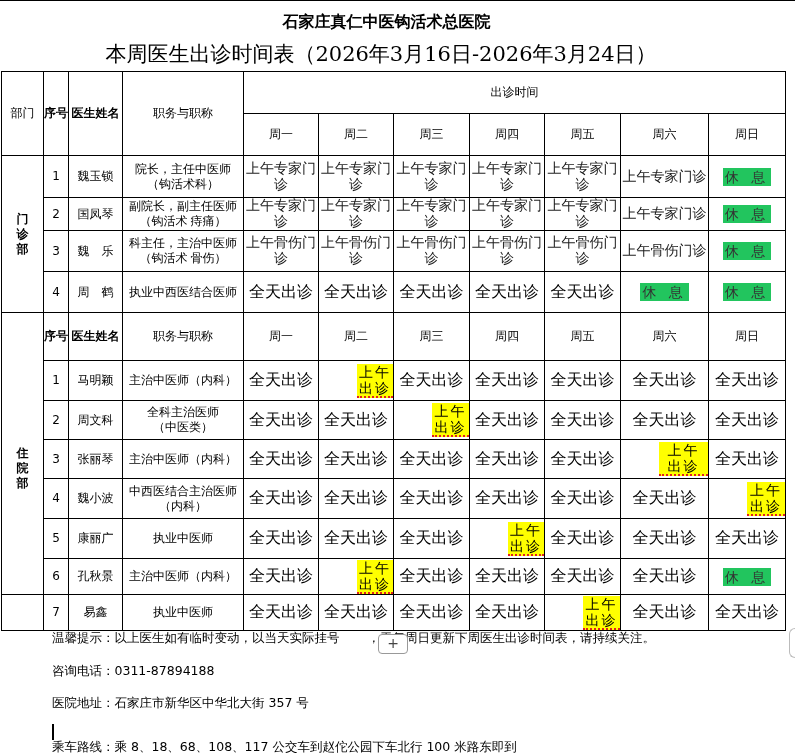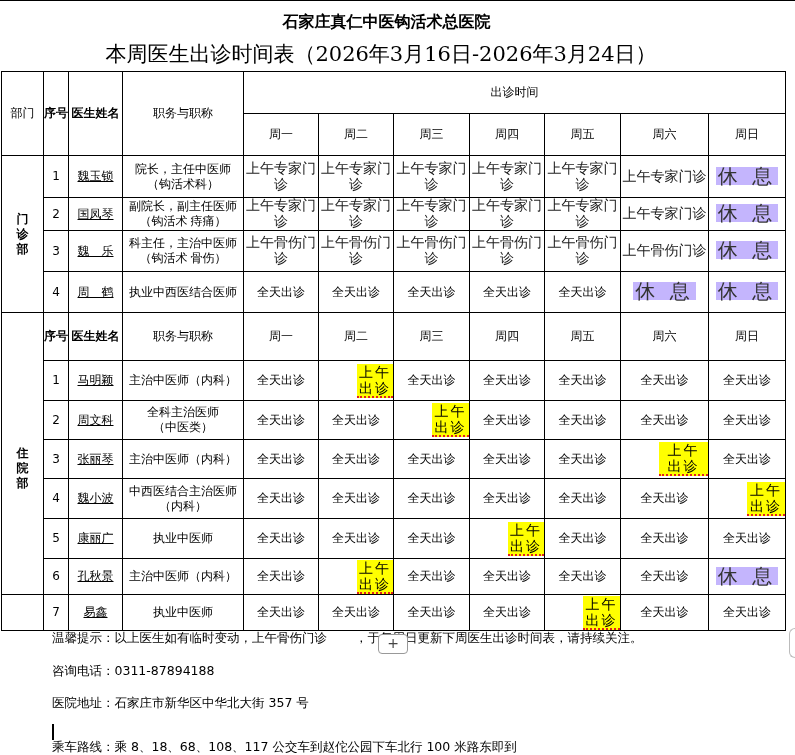--- a/index.html
+++ b/index.html
@@ -9,25 +9,25 @@
               font-family:Liberation Sans, sans-serif; font-size:16px; font-weight:bold; letter-spacing:0px; }
   .hospital span { position:relative; left:55px; }
   .title { position:absolute; left:0; width:766px; top:40px; text-align:center;
            font-family:"DejaVu Serif","Liberation Serif",serif; font-size:21px; letter-spacing:0px; }
   .title span { position:relative; left:-2px; }
   table.sched { position:absolute; left:1px; top:71px; border-collapse:collapse; table-layout:fixed; }
   table.sched td { border:1.5px solid #000; text-align:center; vertical-align:middle; padding:0; font-size:12px; line-height:15px; overflow:hidden; }
   .hdr { font-weight:bold; font-size:12px; }
   .hdr-sm { font-weight:normal; font-size:10px; }
   .seq { font-size:10px; }
-  .name { font-size:12px;text-decoration:underline; }
+  .name { font-size:12px; }
   .role { font-size:12px; line-height:14px;font-family:Liberation Serif, serif; }
   .morning { font-size:14px; color:#1a1a1a; }
-  .full { font-size:12px;text-align:right; }
-  .rest { display:inline-block; background:#c4b5fd; font-size:20px; padding:0 2px; letter-spacing:4px; color:#333; line-height:18px; }
+  .full { font-size:16px;text-align:right; }
+  .rest { display:inline-block; background:#22c55e; font-size:14px; padding:0 2px; letter-spacing:4px; color:#333; line-height:18px; }
   .half { display:inline-block; background:#ffff00; font-size:14px; letter-spacing:2px; line-height:16px;
           border-bottom:2px dotted #e02020; padding:0 1px;margin-left:38px; }
   .dept { font-family:"DejaVu Serif","Liberation Serif",serif; font-weight:bold; font-size:23px; line-height:32px; }
   .notes { position:absolute; left:52px; top:630px; font-size:12.5px; }
   .notes div { position:absolute; left:0; white-space:nowrap; }
   .plus-btn { position:absolute; left:378px; top:634px; width:28px; height:18px; border:1px solid #999; border-radius:4px;
               background:#fff; font-size:14px; line-height:16px; text-align:center; color:#444; }
   .cursor { position:absolute; left:52px; top:724px; width:2px; height:16px; background:#000; }
   .edge-bracket { position:absolute; left:789px; top:628px; width:10px; height:28px; border:1px solid #bbb; border-right:none; border-radius:6px 0 0 6px; }
   .topline { position:absolute; left:0; top:0; width:795px; height:1px; background:#000; }
@@ -238,20 +238,20 @@
         <td><span class="full">全天出诊</span></td>
         <td><span class="full">全天出诊</span></td>
         <td><span class="half">上午出诊</span></td>
         <td><span class="full">全天出诊</span></td>
         <td><span class="full">全天出诊</span></td>
       </tr>
     </tbody>
 </table>
 
 <div class="notes">
-  <div style="top:0"><span>温馨提示：以上医生如有临时变动，上午骨伤门诊</span><span style="display:inline-block;width:28px"></span><span>，于每周日更新下周医生出诊时间表，请持续关注。</span></div>
+  <div style="top:0"><span>温馨提示：以上医生如有临时变动，以当天实际挂号</span><span style="display:inline-block;width:28px"></span><span>，于每周日更新下周医生出诊时间表，请持续关注。</span></div>
   <div style="top:33px">咨询电话：0311-87894188</div>
   <div style="top:65px">医院地址：石家庄市新华区中华北大街 357 号</div>
   <div style="top:109px">乘车路线：乘 8、18、68、108、117 公交车到赵佗公园下车北行 100 米路东即到</div>
 </div>
 <div class="plus-btn">+</div>
 <div class="cursor"></div>
 <div class="edge-bracket"></div>
 
 </body></html>

